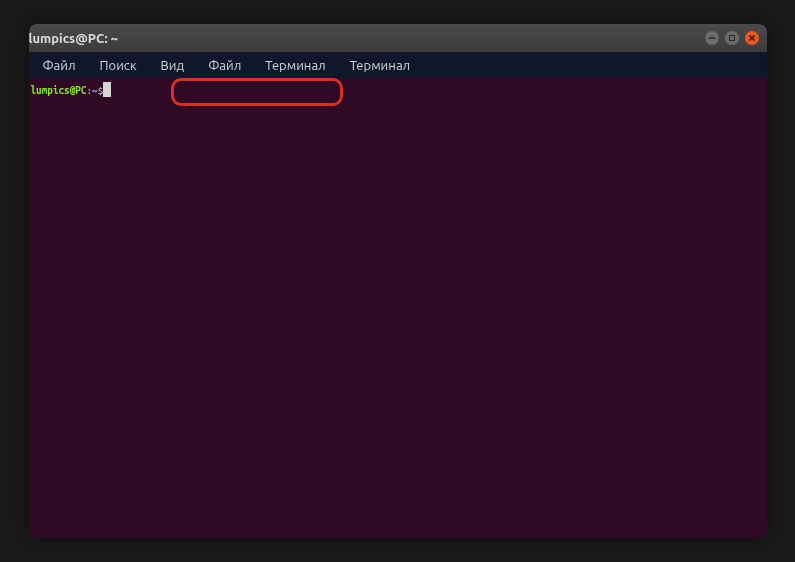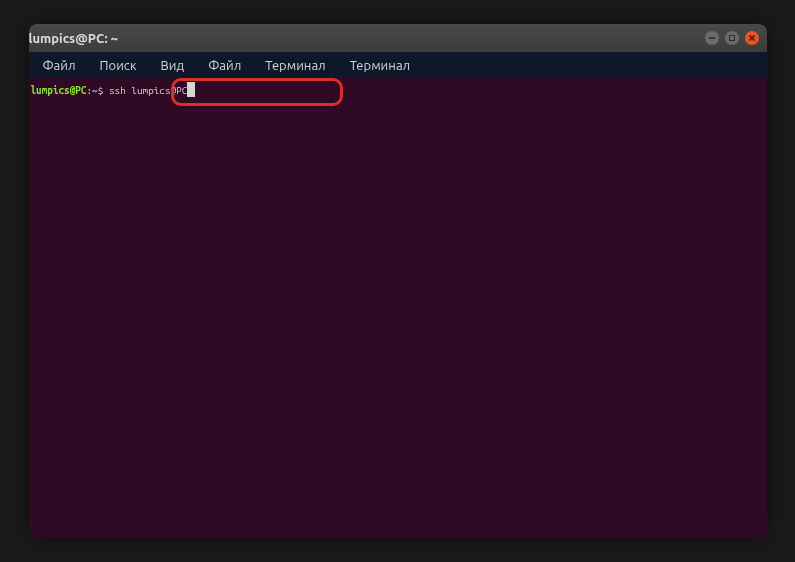--- a/index.html
+++ b/index.html
@@ -157,17 +157,17 @@
   <div class="menubar">
     <span class="menu-item">Файл</span>
     <span class="menu-item">Поиск</span>
     <span class="menu-item">Вид</span>
     <span class="menu-item">Файл</span>
     <span class="menu-item">Терминал</span>
     <span class="menu-item">Терминал</span>
   </div>
 
   <div class="terminal-area">
-    <div class="terminal-line"><span class="prompt-user">lumpics@PC</span><span class="prompt-colon">:</span><span class="prompt-path">~</span><span class="prompt-dollar">$</span><span class="command-text"> ssh lumpics@PC</span><span class="cursor-block"></span></div>
+    <div class="terminal-line"><span class="prompt-user">lumpics@PC</span><span class="prompt-colon">:</span><span class="prompt-path">~</span><span class="prompt-dollar">$</span><span class="cursor-block"></span></div>
   </div>
 
   <div class="highlight-box"></div>
 </div>
 
 </body></html>

